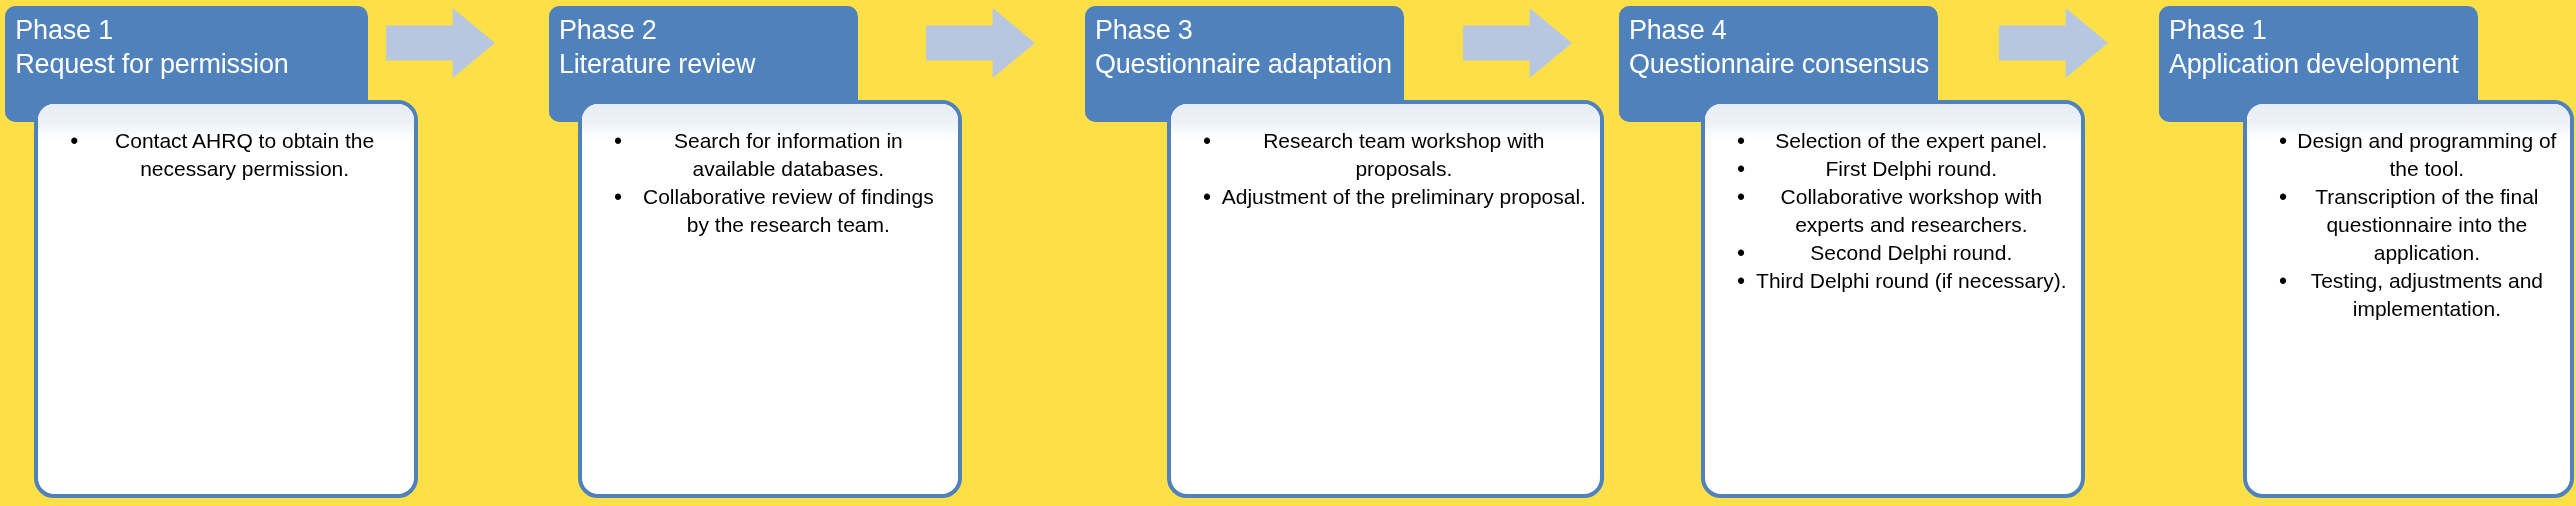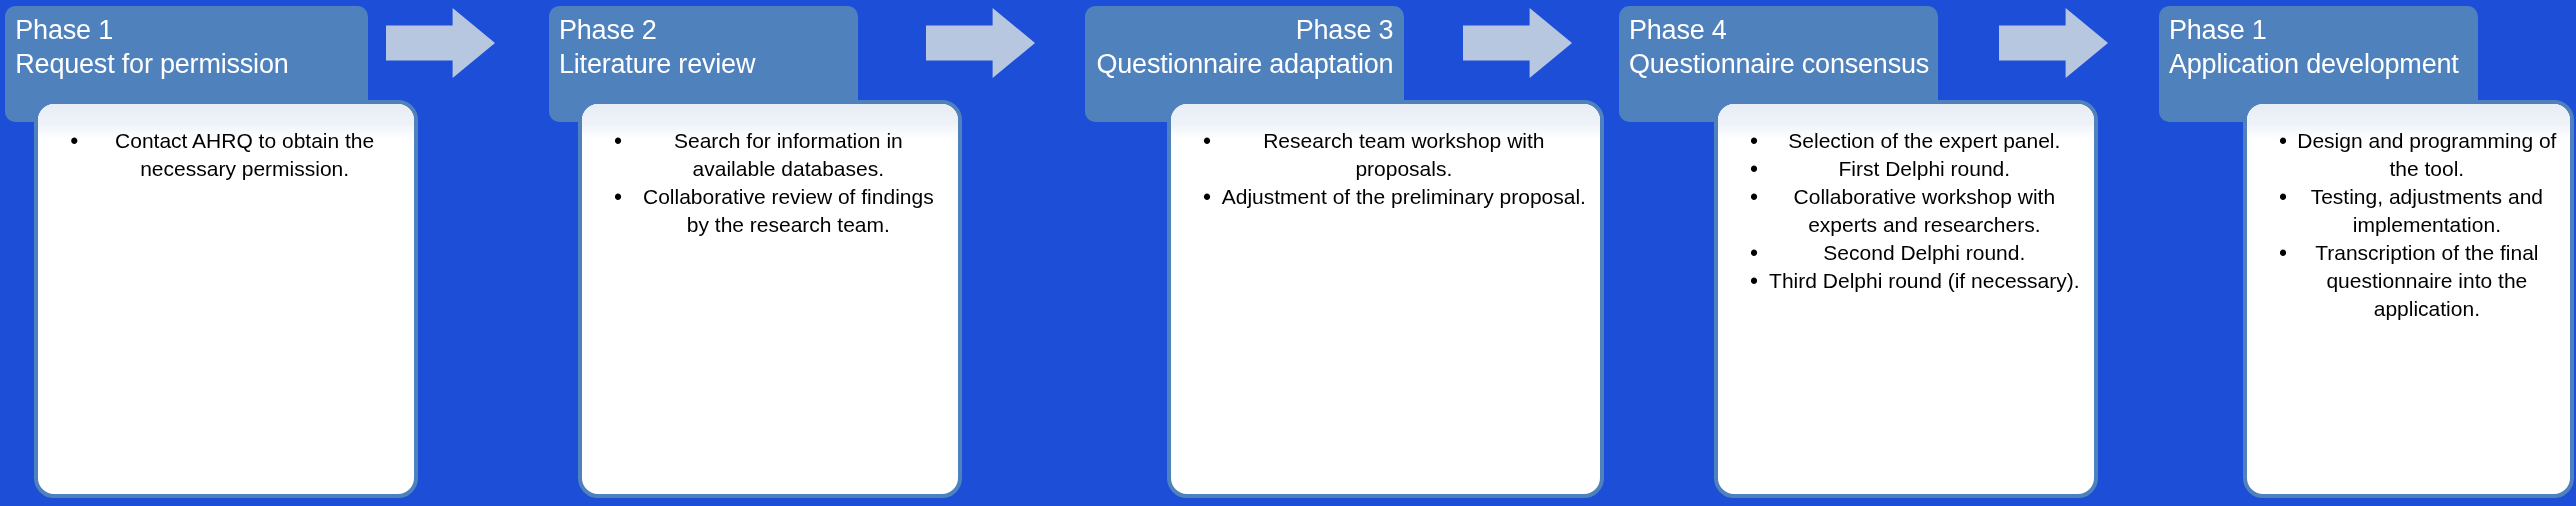--- a/index.html
+++ b/index.html
@@ -12,21 +12,21 @@
     width: 2576px;
     height: 507px;
     font-family: "Liberation Sans", sans-serif;
     overflow: hidden;
   }
 
   #flow {
     position: relative;
     width: 2576px;
     height: 507px;
-    background: #1d4ed8;
+    background: #fde047;
   }
 
   
   .phase {
     position: absolute;
     top: 0;
     height: 507px;
   }
 
   
@@ -147,21 +147,21 @@
     </div>
   </div>
 
   <div class="arrow" style="left:926px;">
     <svg viewBox="0 0 144 92" preserveAspectRatio="none" aria-hidden="true">
       <polygon points="0,23 88,23 88,0 144,46 88,92 88,69 0,69" fill="#B8C7E0"></polygon>
     </svg>
   </div>
 
   <div class="phase" style="left:1085px;">
-    <div class="phase-header" style="width:319px;text-align:right;">
+    <div class="phase-header" style="width:319px;">
       <span class="line">Phase 3</span>
       <span class="line">Questionnaire adaptation</span>
     </div>
     <div class="phase-card" style="left:82px; width:437px;">
       <ul class="bullets">
         <li>Research team workshop with proposals.</li>
         <li>Adjustment of the preliminary proposal.</li>
       </ul>
     </div>
   </div>
@@ -170,21 +170,21 @@
     <svg viewBox="0 0 144 92" preserveAspectRatio="none" aria-hidden="true">
       <polygon points="0,23 88,23 88,0 144,46 88,92 88,69 0,69" fill="#B8C7E0"></polygon>
     </svg>
   </div>
 
   <div class="phase" style="left:1619px;">
     <div class="phase-header" style="width:319px;">
       <span class="line">Phase 4</span>
       <span class="line">Questionnaire consensus</span>
     </div>
-    <div class="phase-card" style="left:82px; width:384px;margin-left:13px;">
+    <div class="phase-card" style="left:82px; width:384px;">
       <ul class="bullets">
         <li>Selection of the expert panel.</li>
         <li>First Delphi round.</li>
         <li>Collaborative workshop with experts and researchers.</li>
         <li>Second Delphi round.</li>
         <li>Third Delphi round (if necessary).</li>
       </ul>
     </div>
   </div>
 
@@ -195,20 +195,20 @@
   </div>
 
   <div class="phase" style="left:2159px;">
     <div class="phase-header" style="width:319px;">
       <span class="line">Phase 1</span>
       <span class="line">Application development</span>
     </div>
     <div class="phase-card" style="left:84px; width:331px;">
       <ul class="bullets">
         <li>Design and programming of the tool.</li>
+        <li>Transcription of the final questionnaire into the application.</li>
         <li>Testing, adjustments and implementation.</li>
-        <li>Transcription of the final questionnaire into the application.</li>
       </ul>
     </div>
   </div>
 
 </div>
 
 
 </body></html>

